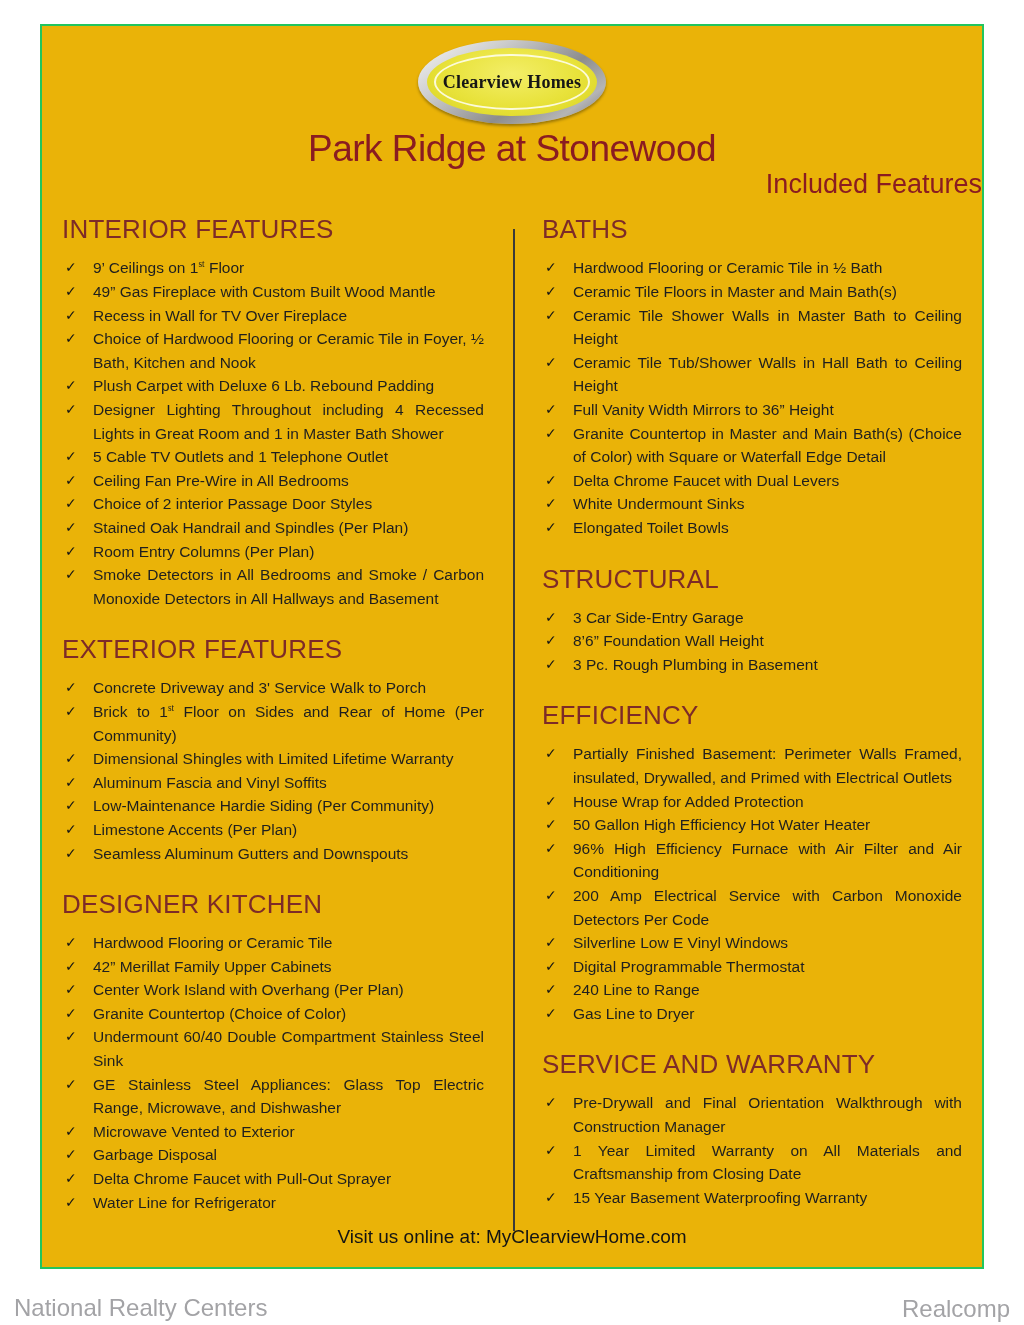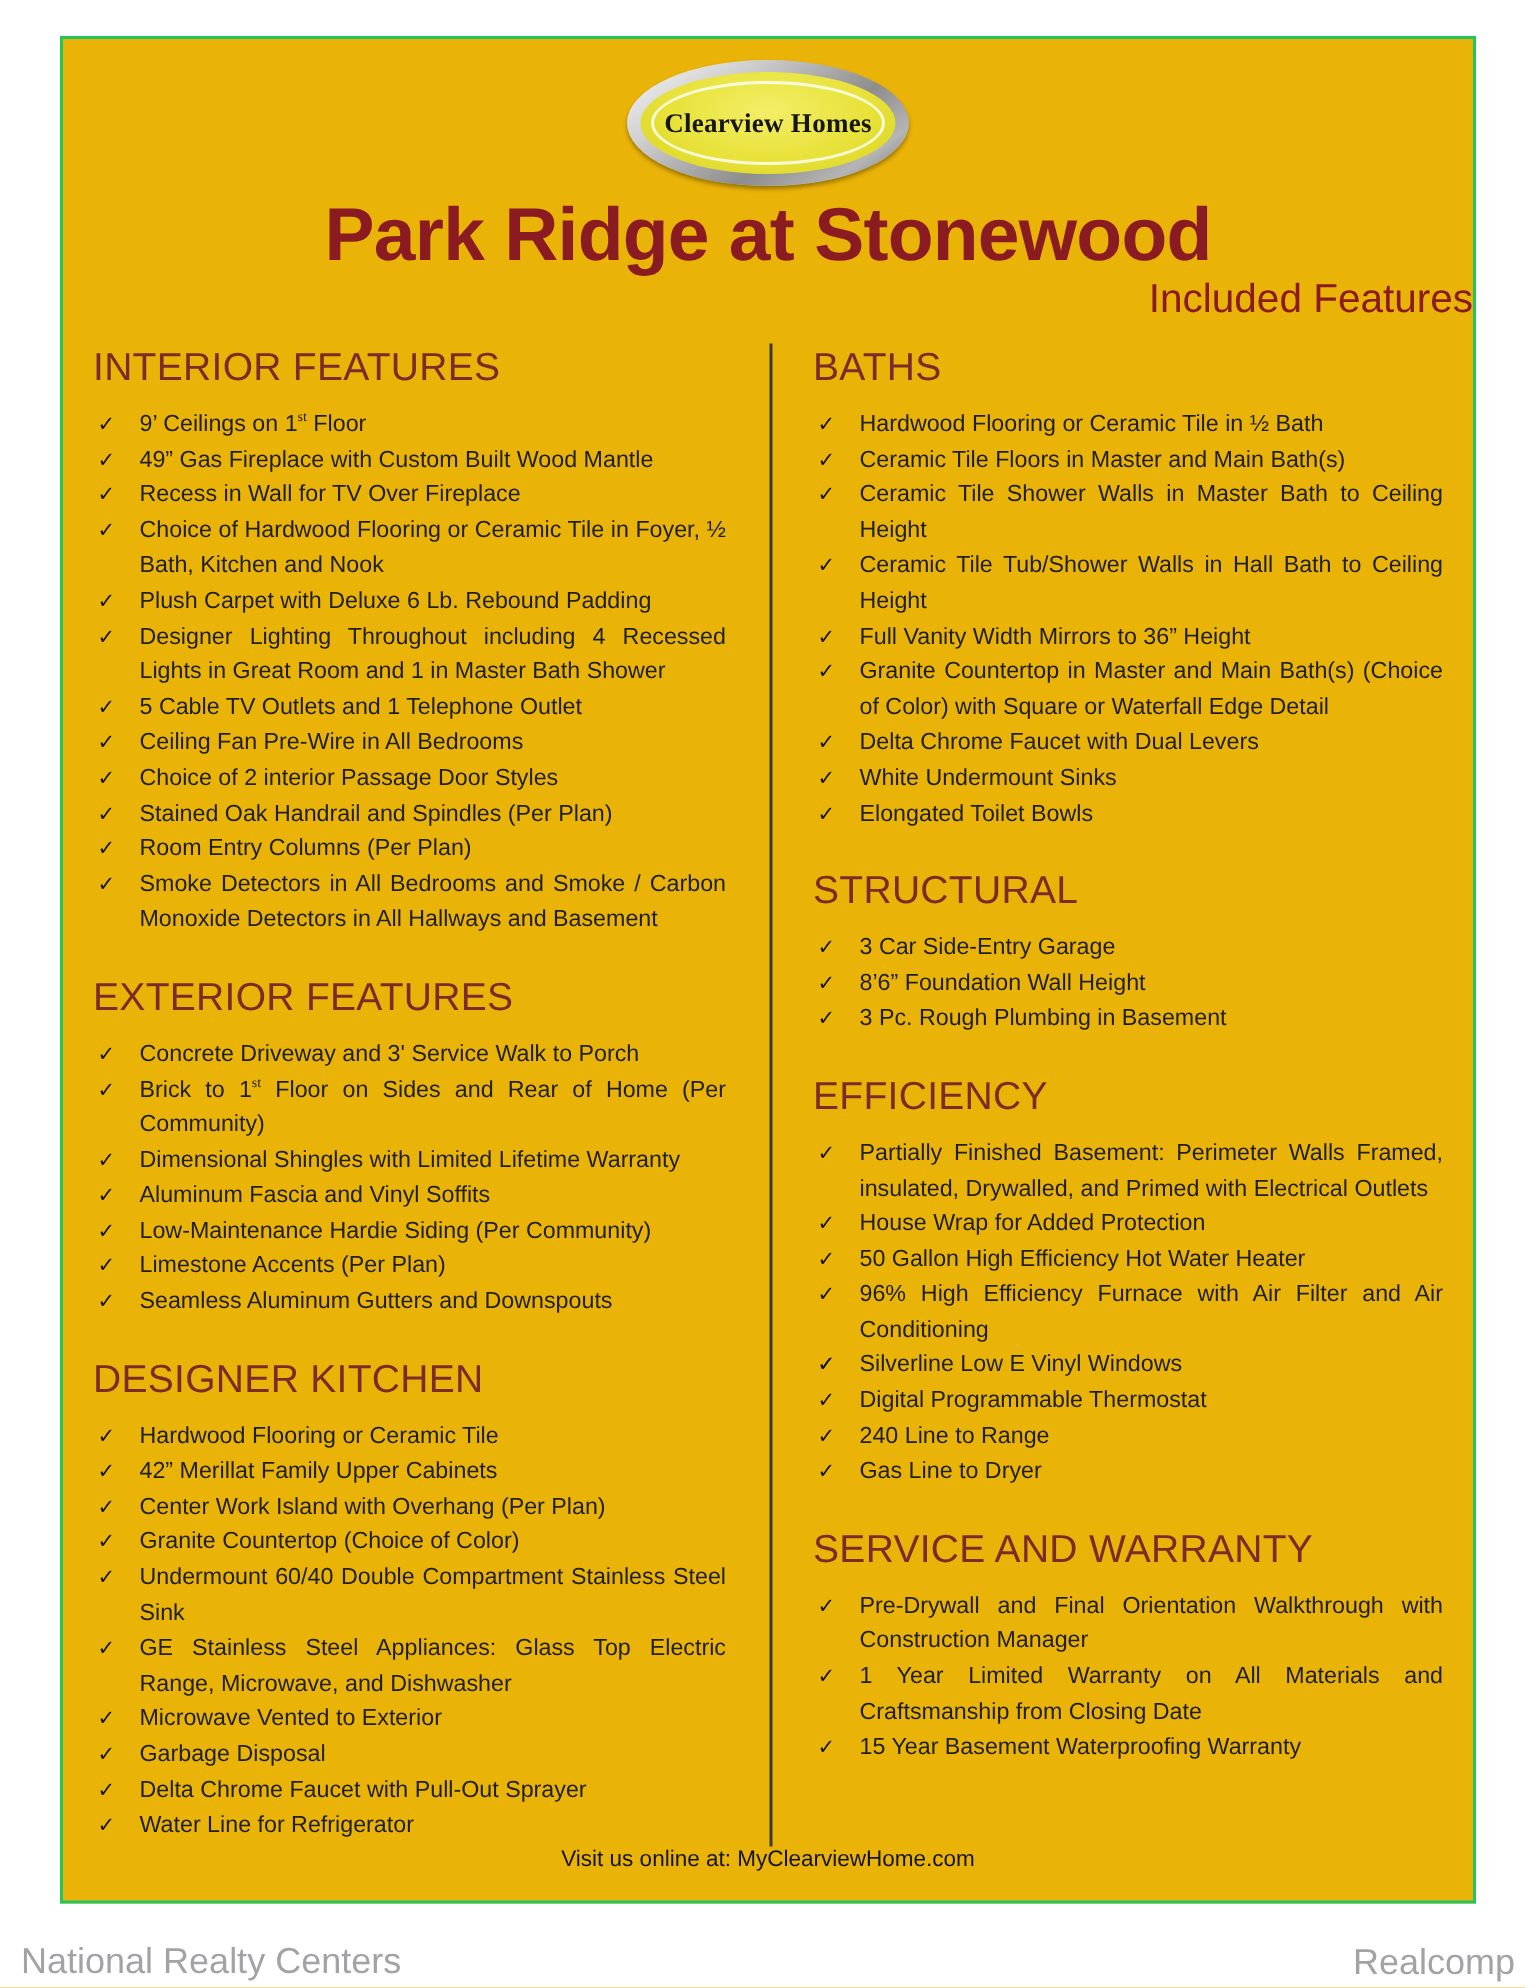--- a/index.html
+++ b/index.html
@@ -30,22 +30,22 @@
     width:152px;height:52px;border-radius:50%;
     border:2px solid rgba(255,255,245,.85);
     display:flex;align-items:center;justify-content:center;
   }
   .logo-text{
     font-family:"Liberation Serif","DejaVu Serif",serif;
     font-size:18px;font-weight:700;color:#161616;white-space:nowrap;letter-spacing:.2px;
   }
   
   .page-title{
-    margin:4px 0 0 0;text-align:center;font-weight:700;
-    font-size:50px;line-height:1.12;color:var(--title-red,#8a1c21);
+    margin:4px 0 0 0;text-align:center;font-weight:400;
+    font-size:37px;line-height:1.12;color:var(--title-red,#8a1c21);
     letter-spacing:-.5px;
   }
   .page-subtitle{
     margin:0;text-align:right;font-weight:400;
     font-size:27px;color:var(--title-red,#8a1c21);
   }
   
   .content{display:flex;padding:0 20px;margin-top:10px;}
   .col{width:50%;box-sizing:border-box;}
   .col-left{padding-right:28px;}
@@ -66,21 +66,21 @@
     font-size:15.5px;line-height:23.6px;text-align:justify;
     color:var(--text-black,#1f1f1f);
   }
   .check{
     position:absolute;left:3px;top:0;
     font-size:14px;font-weight:600;color:#141414;
   }
   .item-text sup{font-size:60%;line-height:0;vertical-align:super;font-family:Liberation Serif, serif;}
   .footer-line{
     position:absolute;bottom:19px;left:0;width:100%;
-    text-align:center;font-size:15px;color:#141414;margin-top:16px;
+    text-align:center;font-size:19px;color:#141414;margin-top:16px;
   }
   .wm{position:absolute;font-size:24px;color:var(--watermark-gray,#a3a3a6);}
   .wm-left{left:14px;top:1294px;}
   .wm-right{right:14px;top:1295px;}
 </style>
 </head>
 <body>
 
 <div class="page">
   <div class="frame">
@@ -155,21 +155,21 @@
             <li class="feature-item"><span class="check">✓</span><span class="item-text">3 Car Side-Entry Garage</span></li>
             <li class="feature-item"><span class="check">✓</span><span class="item-text">8’6” Foundation Wall Height</span></li>
             <li class="feature-item"><span class="check">✓</span><span class="item-text">3 Pc. Rough Plumbing in Basement</span></li>
           </ul>
           <h3 class="sec-heading">EFFICIENCY</h3>
           <ul class="feature-list">
             <li class="feature-item"><span class="check">✓</span><span class="item-text">Partially Finished Basement: Perimeter Walls Framed, insulated, Drywalled, and Primed with Electrical Outlets</span></li>
             <li class="feature-item"><span class="check">✓</span><span class="item-text">House Wrap for Added Protection</span></li>
             <li class="feature-item"><span class="check">✓</span><span class="item-text">50 Gallon High Efficiency Hot Water Heater</span></li>
             <li class="feature-item"><span class="check">✓</span><span class="item-text">96% High Efficiency Furnace with Air Filter and Air Conditioning</span></li>
-            <li class="feature-item"><span class="check">✓</span></li>
+            <li class="feature-item"><span class="check">✓</span><span class="item-text">200 Amp Electrical Service with Carbon Monoxide Detectors Per Code</span></li>
             <li class="feature-item"><span class="check">✓</span><span class="item-text">Silverline Low E Vinyl Windows</span></li>
             <li class="feature-item"><span class="check">✓</span><span class="item-text">Digital Programmable Thermostat</span></li>
             <li class="feature-item"><span class="check">✓</span><span class="item-text">240 Line to Range</span></li>
             <li class="feature-item"><span class="check">✓</span><span class="item-text">Gas Line to Dryer</span></li>
           </ul>
           <h3 class="sec-heading">SERVICE AND WARRANTY</h3>
           <ul class="feature-list">
             <li class="feature-item"><span class="check">✓</span><span class="item-text">Pre-Drywall and Final Orientation Walkthrough with Construction Manager</span></li>
             <li class="feature-item"><span class="check">✓</span><span class="item-text">1 Year Limited Warranty on All Materials and Craftsmanship from Closing Date</span></li>
             <li class="feature-item"><span class="check">✓</span><span class="item-text">15 Year Basement Waterproofing Warranty</span></li>

